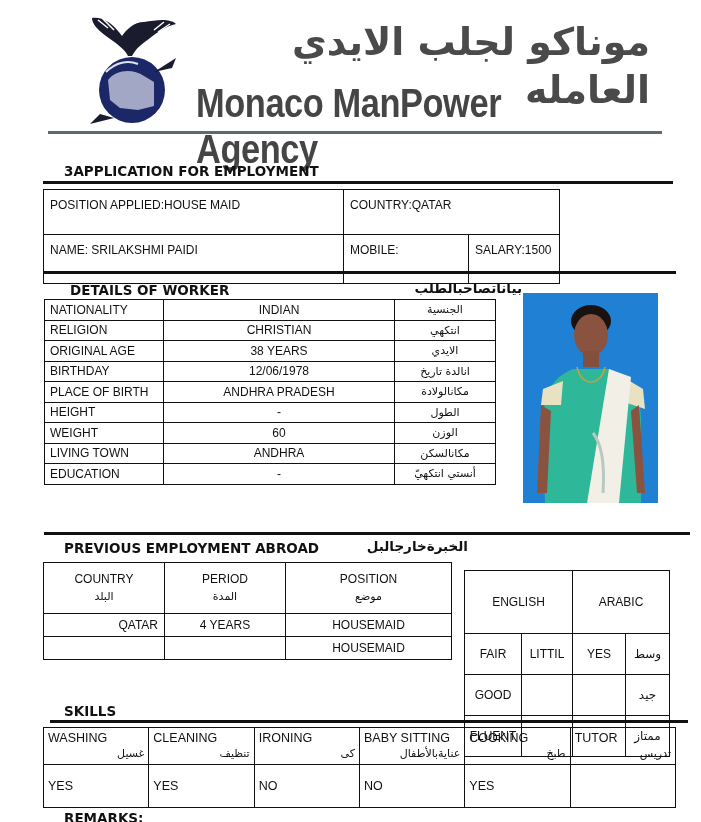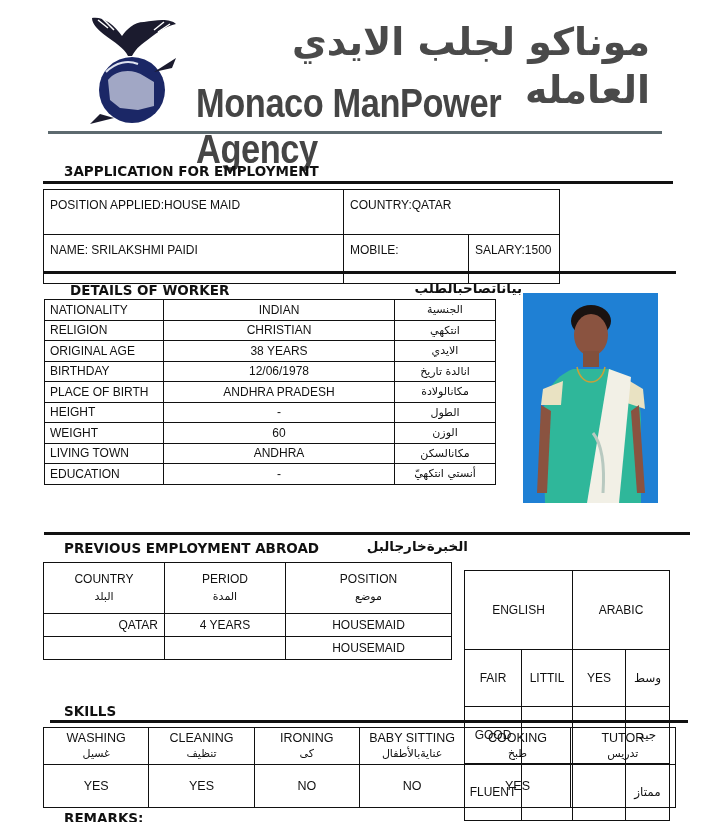--- a/index.html
+++ b/index.html
@@ -32,26 +32,26 @@
   .photo { left:523px; top:293px; width:135px; height:210px; background:#1d7ed0; overflow:hidden; }
 
   
   .prev { left:43px; top:562px; width:409px; }
   .prev td { text-align:center; font-size:12px; height:22px;margin-top:44px; }
   .prev tr.head td { height:50px; line-height:17px; }
   .prev td.left { text-align:right; padding-left:22px; }
 
   
   .lang { left:464px; top:570px; width:206px; }
-  .lang td { text-align:center; font-size:12px; height:24px; padding:16px 4px; }
+  .lang td { text-align:center; font-size:12px; height:24px; padding:8px 4px; }
   .lang tr.head td { height:46px; }
 
   
   .skills { left:43px; top:727px; width:633px; }
-  .skills td { text-align:center; width:16.66%; font-size:12.5px; padding:0 4px; }
+  .skills td { width:16.66%; font-size:12.5px; padding:0 4px; }
   .skills tr.head td { height:36px; line-height:16px; }
   .skills tr.vals td { height:42px; }
   .small-ar { font-size:11px; direction:rtl; font-family:"DejaVu Sans", sans-serif; }
 </style>
 </head>
 <body>
 
 <div class="abs logo">
   <svg width="96" height="120" viewBox="0 0 96 120">
 

